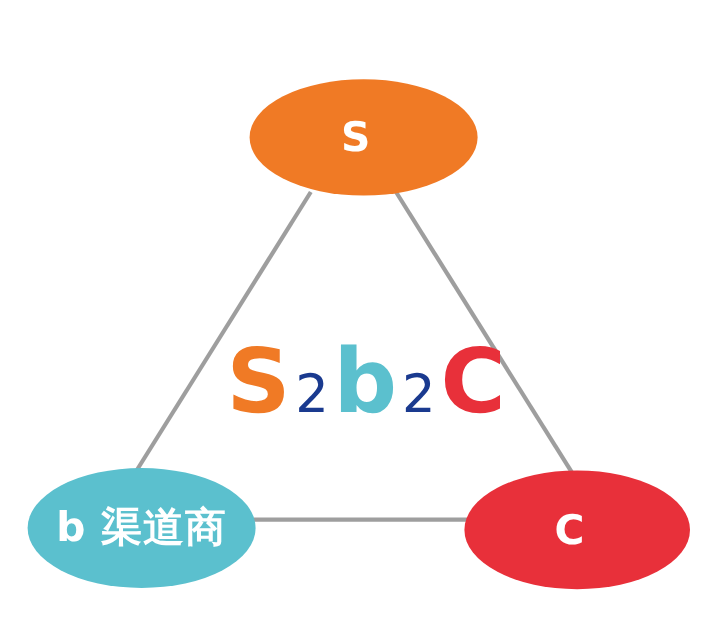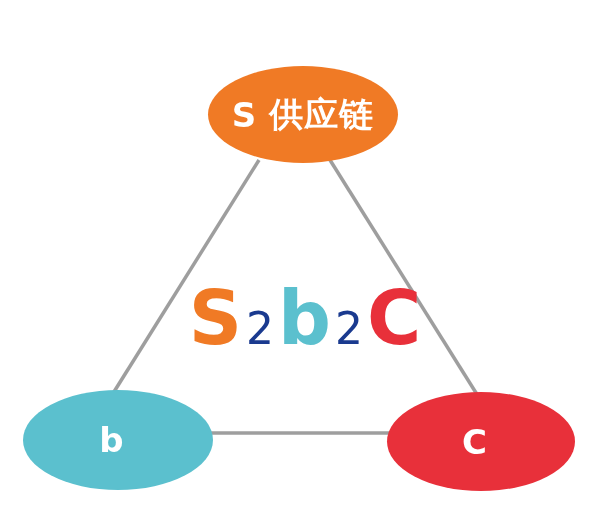--- a/index.html
+++ b/index.html
@@ -29,25 +29,25 @@
 <body>
 
 <svg class="lines" width="600" height="529" viewBox="0 0 600 529">
   <line x1="259" y1="160" x2="112" y2="395" stroke="#9e9e9e" stroke-width="3.5"></line>
   <line x1="330" y1="160" x2="478" y2="396" stroke="#9e9e9e" stroke-width="3.5"></line>
   <line x1="210" y1="433" x2="390" y2="433" stroke="#9e9e9e" stroke-width="3.5"></line>
 </svg>
 
 <div class="node node-s" style="background:#f07a25;">
   <span class="letter">S</span>
-  <span>供应链</span>
 </div>
 
 <div class="node node-b" style="background:#5bc0ce;">
   <span class="letter">b</span>
+  <span>渠道商</span>
 </div>
 
 <div class="node node-c" style="background:#e8303a;">
   <span class="letter">C</span>
 </div>
 
 <div class="center-title">
   <span class="big" style="color:#f07a25;">S</span>
   <span class="sub" style="color:#1a3a8f;">2</span>
   <span class="big" style="color:#5bc0ce;">b</span>

